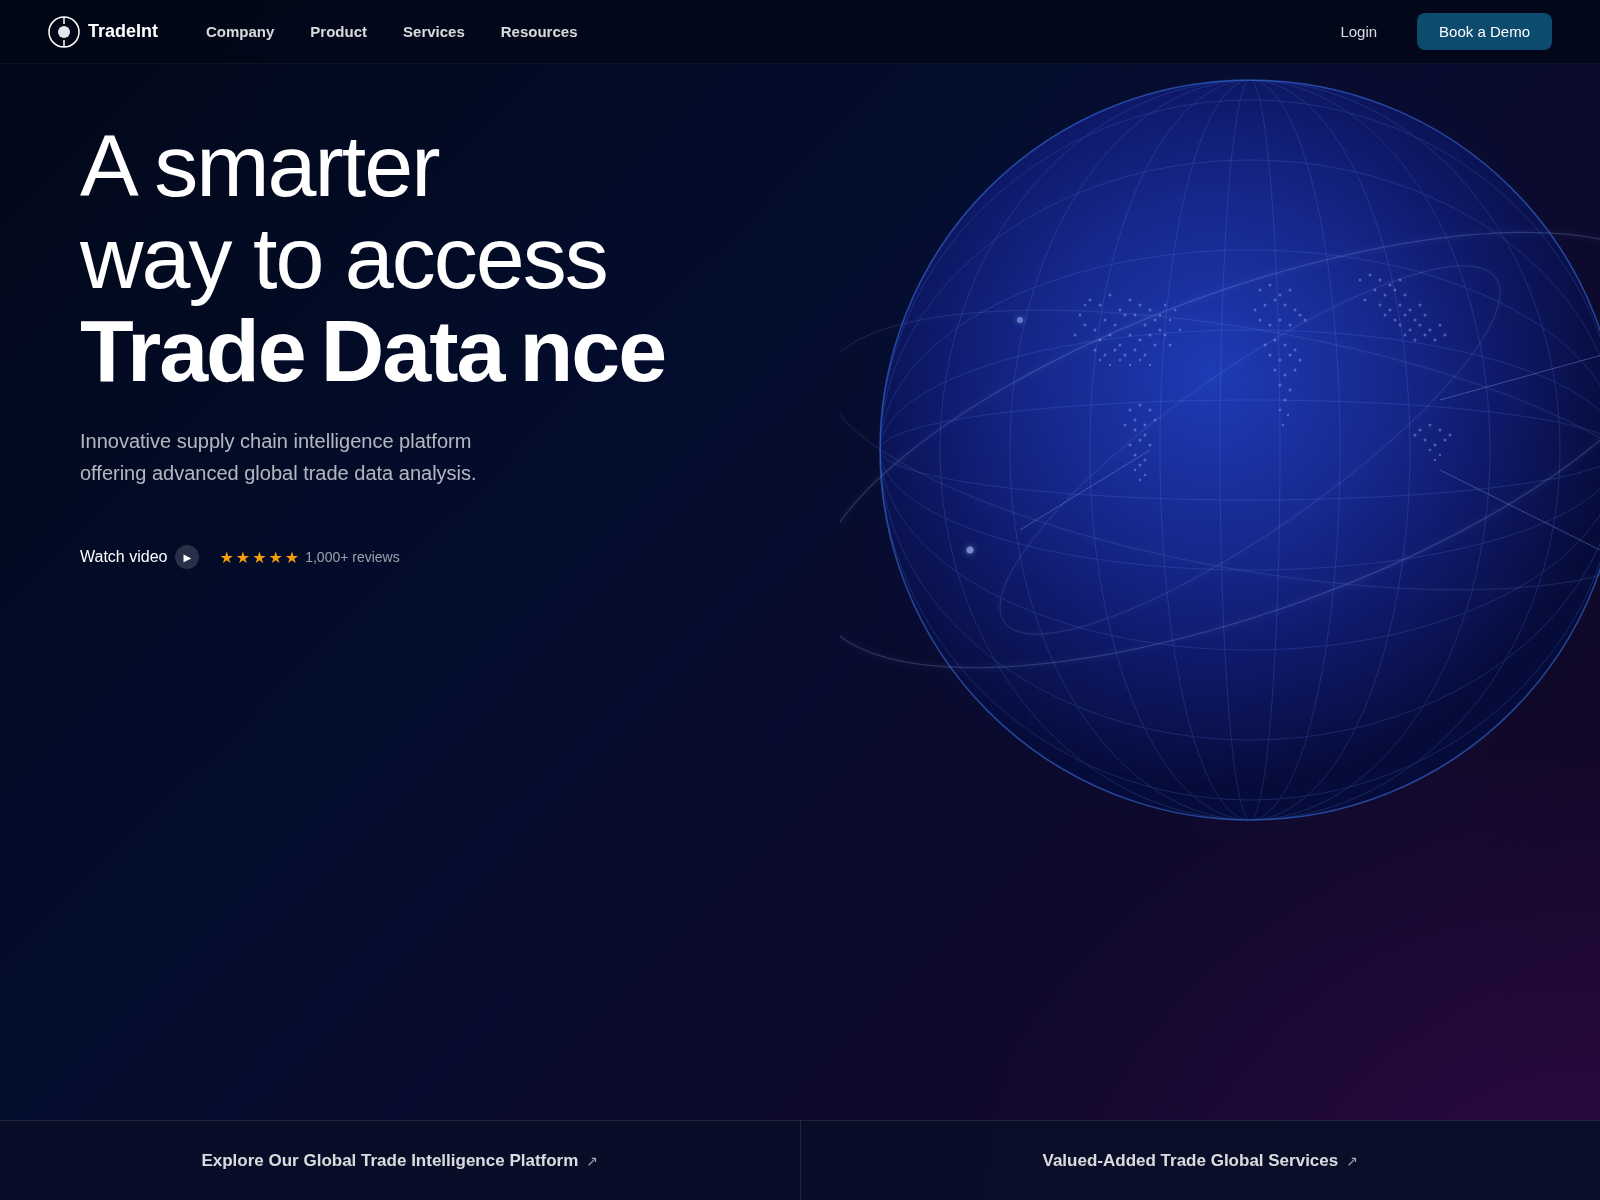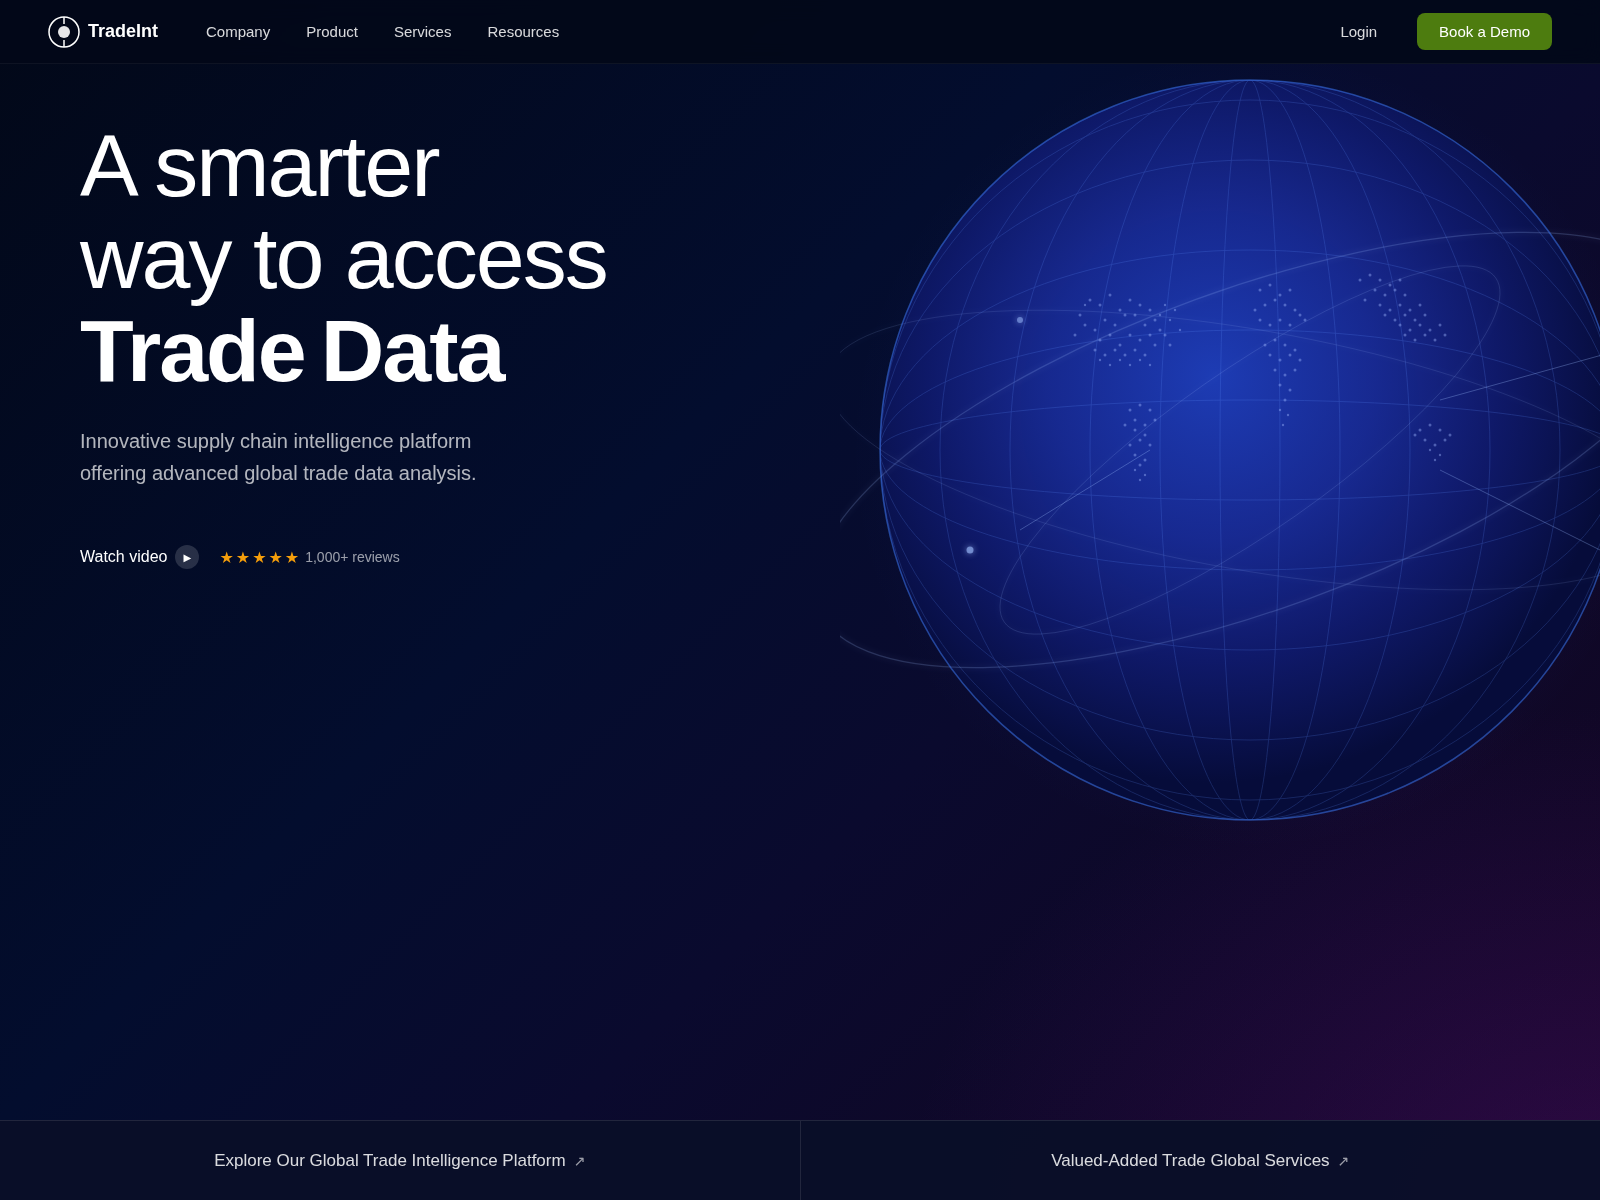--- a/index.html
+++ b/index.html
@@ -54,42 +54,42 @@
     .nav-links {
       display: flex;
       align-items: center;
       gap: 36px;
       flex: 1;
     }
 
     .nav-link {
       color: rgba(255,255,255,0.85);
       font-size: 15px;
-      font-weight: 400;
+      font-weight: 700;
       cursor: pointer;
       text-decoration: none;
     }
 
     .nav-actions {
       display: flex;
       align-items: center;
       gap: 40px;
     }
 
     .login-btn {
       color: rgba(255,255,255,0.85);
       font-size: 15px;
       cursor: pointer;
       background: none;
       border: none;
       font-family: inherit;
     }
 
     .demo-btn {
-      background: #4d7c0f;
+      background: #0c4a6e;
       color: white;
       border: none;
       padding: 10px 22px;
       border-radius: 8px;
       font-size: 15px;
       font-weight: 500;
       cursor: pointer;
       font-family: inherit;
     }
 
@@ -262,21 +262,21 @@
       border-top: 1px solid rgba(255,255,255,0.1);
       display: flex;
       align-items: center;
       justify-content: center;
       cursor: pointer;
     }
 
     .banner-text {
       color: rgba(255,255,255,0.85);
       font-size: 17px;
-      font-weight: 400;
+      font-weight: 700;
     }
 
     .banner-arrow {
       margin-left: 8px;
       font-size: 14px;
       color: rgba(255,255,255,0.6);
     }
   </style>
 </head>
 <body>
@@ -528,20 +528,21 @@
     </svg>
   </div>
 
   <div class="hero-content">
     <h1 class="hero-title">
       <span class="line1">A smarter</span>
       <span class="line2">way to access</span>
       <span class="line3">
         <span class="trade-word">Trade</span>
         <span class="data-word">Data</span>
+        <span class="animated-word">nce</span>
       </span>
     </h1>
 
     <p class="hero-subtitle">
       <span>Innovative supply chain intelligence platform</span><br>
       <span>offering advanced global trade data analysis.</span>
     </p>
 
     <div class="watch-video-row">
       <button class="watch-video-btn">

